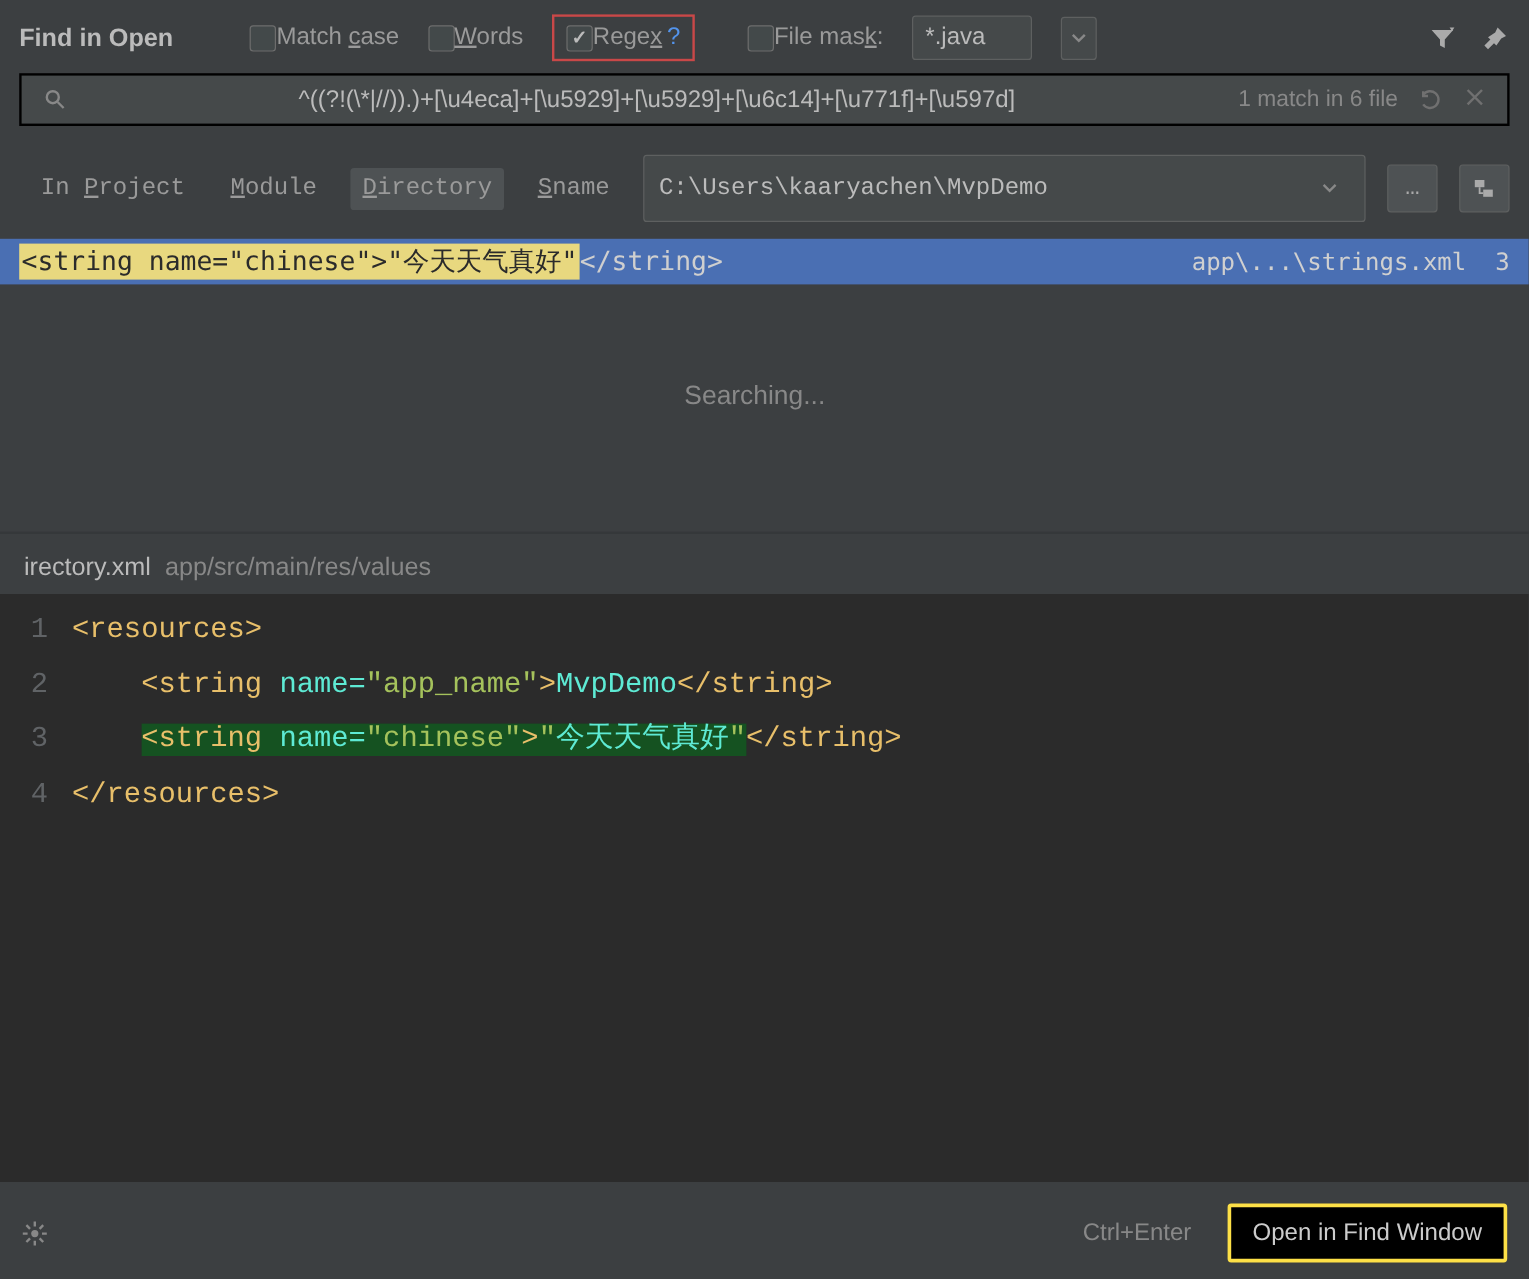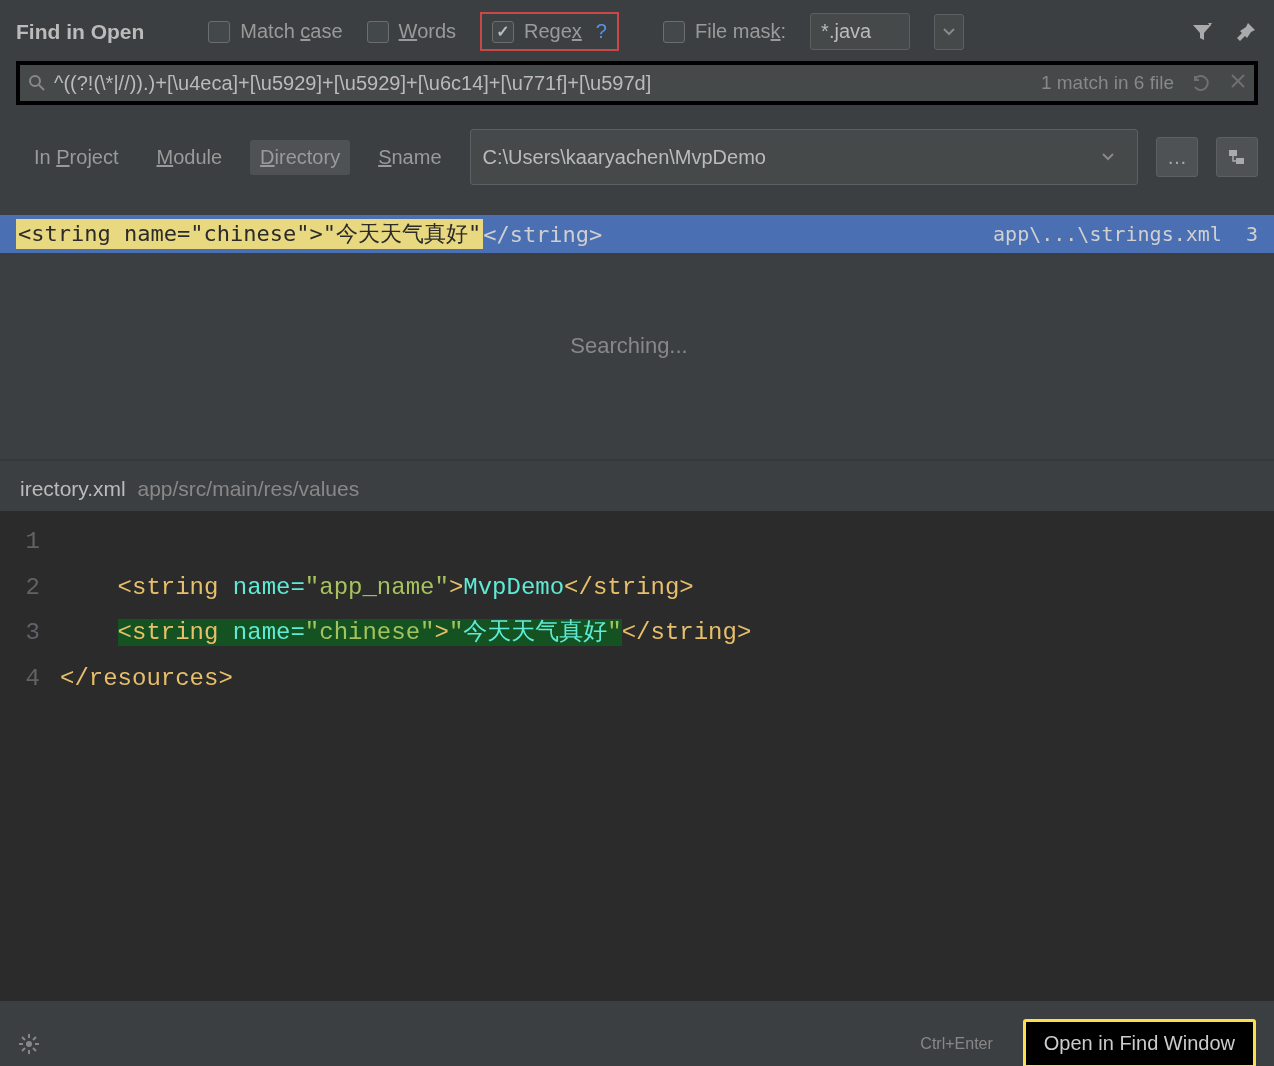--- a/index.html
+++ b/index.html
@@ -20,21 +20,20 @@
 }
 .title {
   color: #bbbbbb;
   font-weight: bold;
   font-size: 21px;
   margin-right: 40px;
 }
 .check-wrap {
   display: flex;
   align-items: center;
-  gap: 10px;
   color: #9a9a9a;
 }
 .checkbox {
   width: 22px;
   height: 22px;
   border: 1px solid #6d6d6d;
   background: #43494a;
   border-radius: 3px;
   display: inline-flex;
   align-items: center;
@@ -78,26 +77,27 @@
   align-items: center;
 }
 .icon-btn {
   color: #9a9a9a;
   cursor: pointer;
 }
 .search-row {
   padding: 0 16px 14px 16px;
 }
 .search-box {
-  border: 4px solid #000000;
+  border: 2px solid #000000;
   background: #45494a;
   display: flex;
   align-items: center;
-  padding: 4px 8px;
+  padding: 4px 19px;
   height: 44px;
+  text-align: center;
 }
 .search-icon {
   color: #888;
   margin-right: 8px;
 }
 .search-input {
   flex: 1;
   color: #bbbbbb;
   font-size: 20px;
   font-family: inherit;
@@ -108,22 +108,23 @@
 }
 .search-right-icons {
   display: flex;
   gap: 18px;
   margin-left: 18px;
   color: #707070;
 }
 .scope-row {
   display: flex;
   align-items: center;
-  padding: 10px 16px 30px 24px;
+  padding: 10px 16px 14px 24px;
   gap: 18px;
+  font-family: Liberation Mono, monospace;
 }
 .scope-item {
   color: #9a9a9a;
   padding: 6px 10px;
 }
 .scope-item.active {
   background: #4e5254;
   border-radius: 3px;
 }
 .dir-input {
@@ -221,21 +222,21 @@
   align-items: center;
   padding: 18px 18px;
 }
 .gear { color: #888; }
 .footer-right {
   margin-left: auto;
   display: flex;
   align-items: center;
   gap: 30px;
 }
-.hint { color: #888; font-size: 16px; }
+.hint { color: #888; font-size: 20px; }
 .open-btn {
   background: #000000;
   border: 3px solid #fde047;
   color: #cccccc;
   padding: 10px 18px;
   font-size: 20px;
   border-radius: 3px;
   text-align: center;
 }
 svg { display: block; }
@@ -350,20 +351,21 @@
 
 <div class="divider"></div>
 
 <div class="file-tab">
   <span class="fname">irectory.xml</span>&nbsp;&nbsp;<span>app/src/main/res/values</span>
 </div>
 
 <div class="code-area" id="code-area">
     <div class="code-line">
       <div class="gutter">1</div>
+      <div class="code"><span class="tag">&lt;resources&gt;</span></div>
     </div>
     <div class="code-line">
       <div class="gutter">2</div>
       <div class="code">    <span class="tag">&lt;string </span><span class="text-content">name=</span><span class="attr-val">"app_name"</span><span class="tag">&gt;</span><span class="text-content">MvpDemo</span><span class="tag">&lt;/string&gt;</span></div>
     </div>
     <div class="code-line">
       <div class="gutter">3</div>
       <div class="code">    <span class="hl-green"><span class="tag">&lt;string </span><span class="text-content">name=</span><span class="attr-val">"chinese"</span><span class="tag">&gt;</span><span class="string">"</span><span class="text-content">今天天气真好</span><span class="string">"</span></span><span class="tag">&lt;/string&gt;</span></div>
     </div>
     <div class="code-line">

